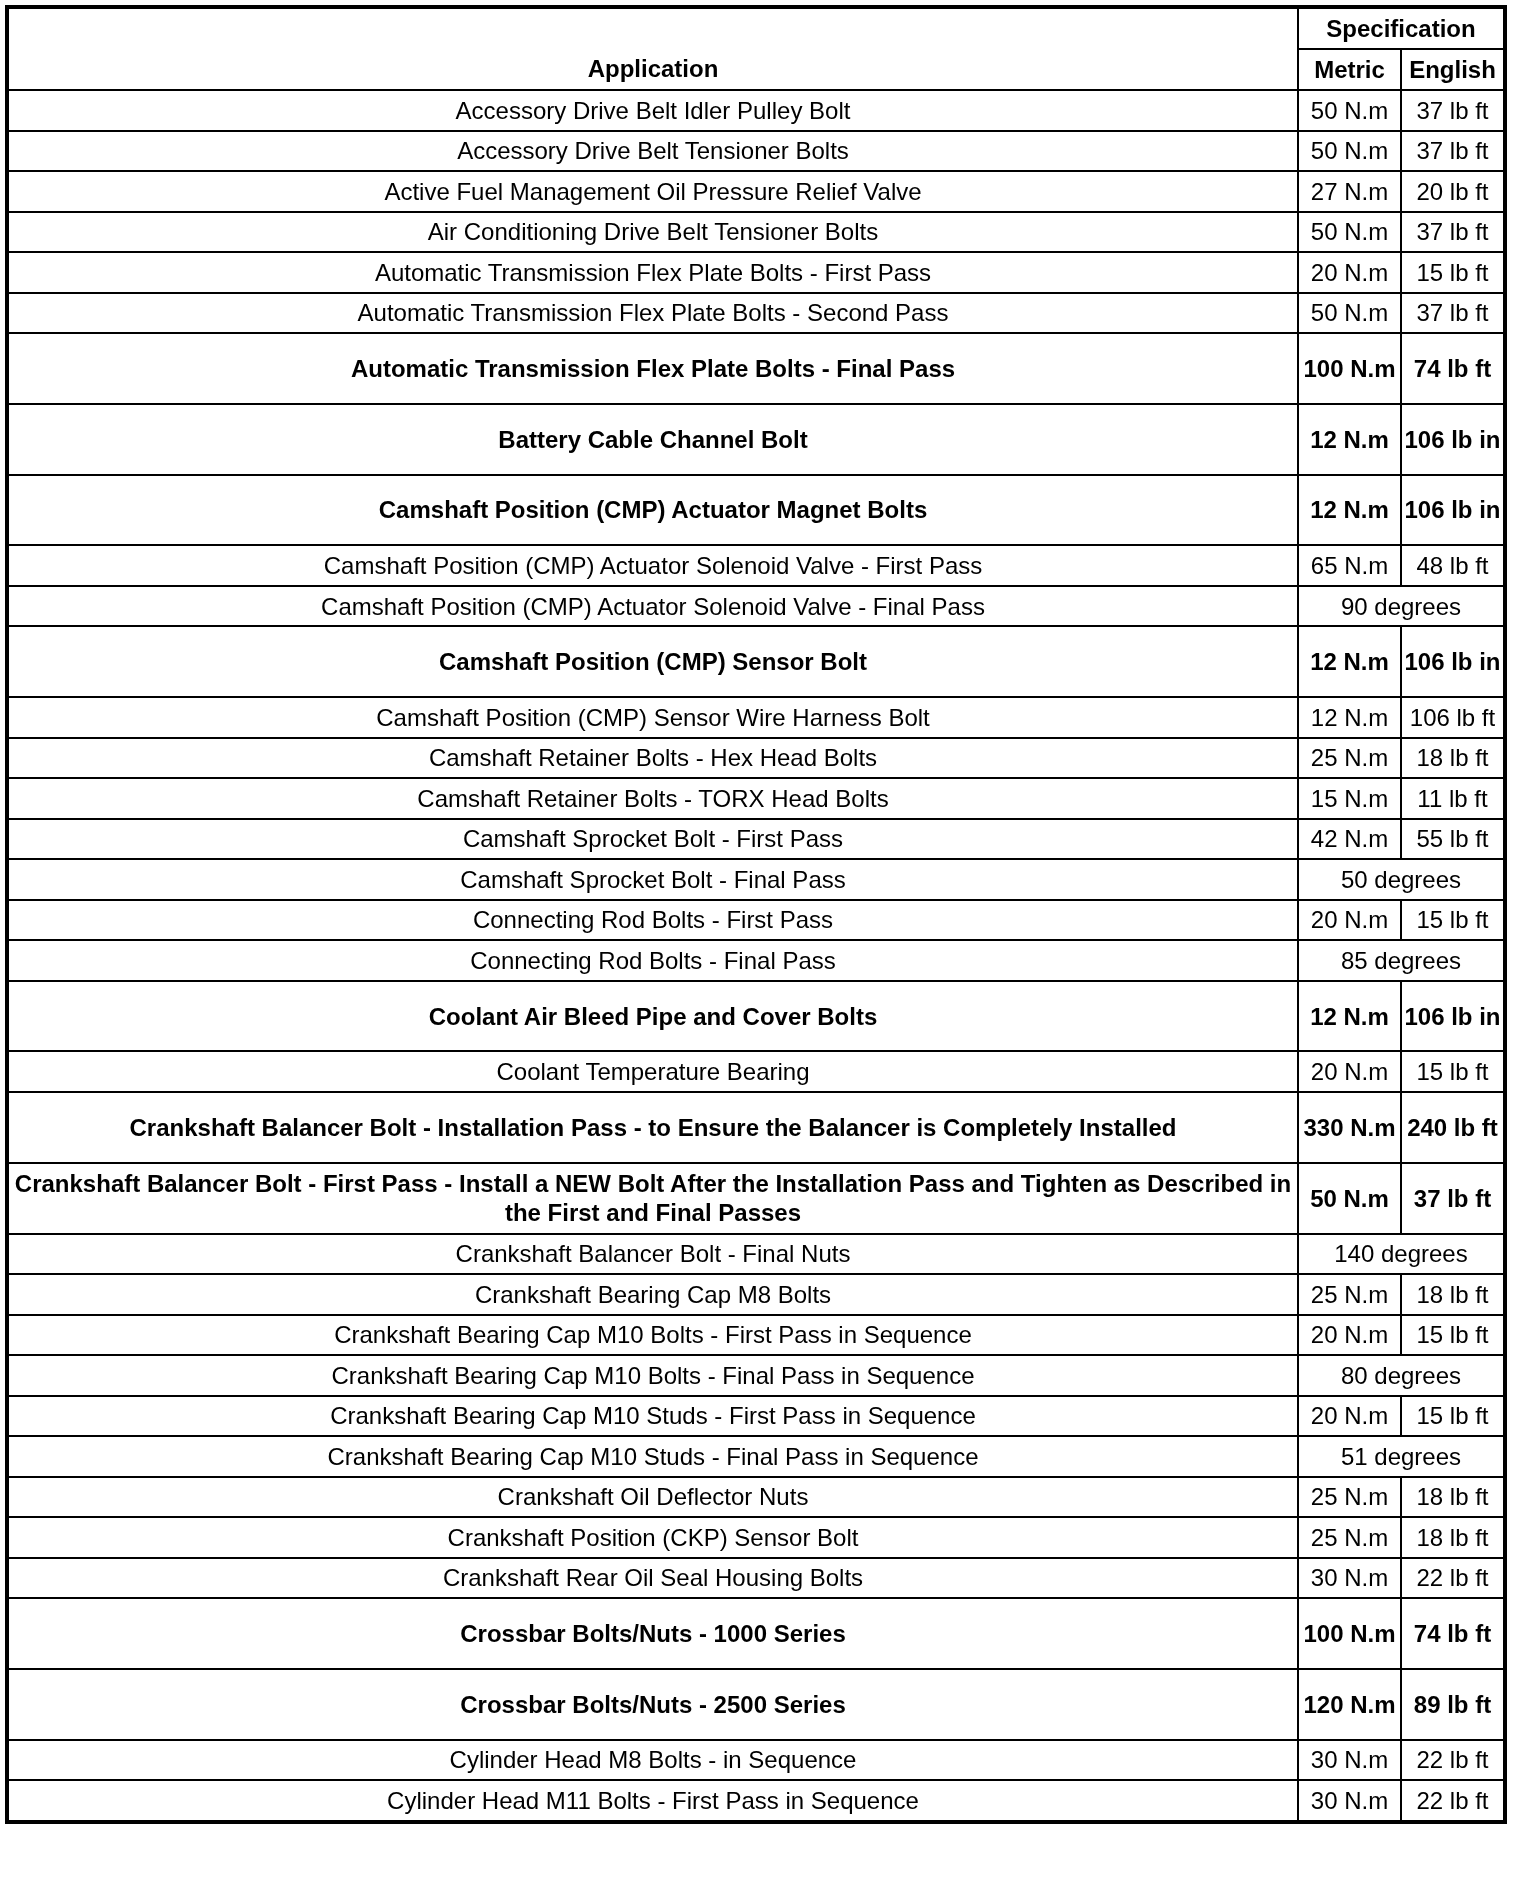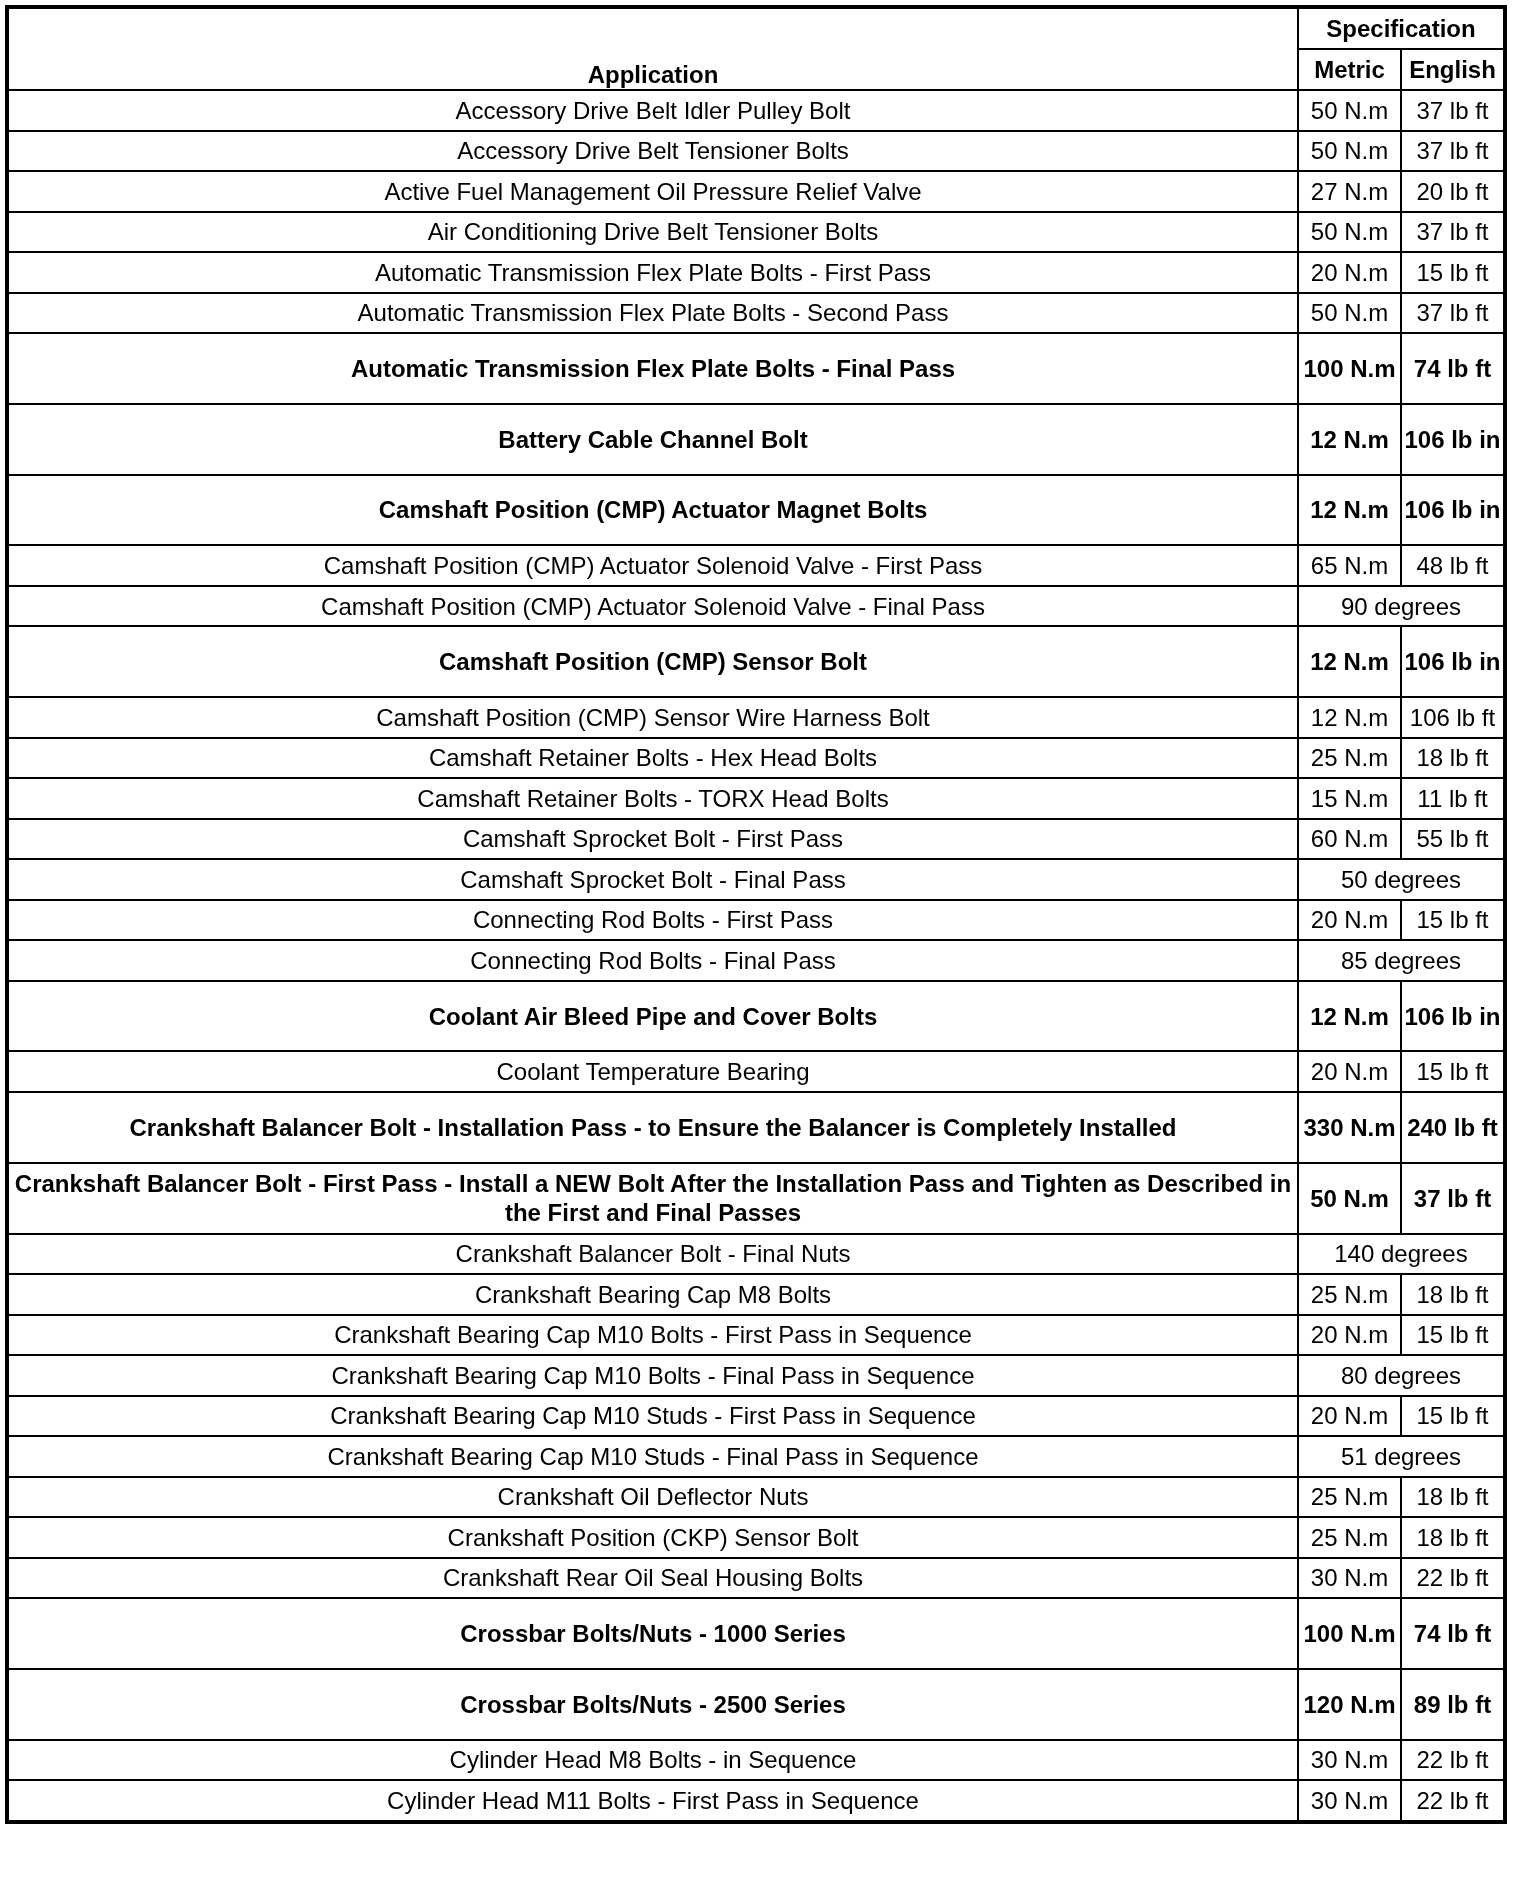--- a/index.html
+++ b/index.html
@@ -28,21 +28,21 @@
 <body>
 
 <table class="spec">
   <colgroup>
     <col class="c-app">
       <col class="c-met">
       <col class="c-eng">
   </colgroup>
   <thead>
     <tr class="h1">
-      <th rowspan="2" style="vertical-align: bottom; ">Application</th>
+      <th rowspan="2" style="vertical-align: bottom; padding-bottom: 6px;">Application</th>
       <th colspan="2">Specification</th>
     </tr>
     <tr class="h2">
       <th>Metric</th>
       <th>English</th>
     </tr>
   </thead>
   <tbody id="spec-body">
       <tr class="r-short">
         <td class="app">Accessory Drive Belt Idler Pulley Bolt</td>
@@ -113,21 +113,21 @@
         <td class="val">25 N.m</td>
         <td class="val">18 lb ft</td>
       </tr>
       <tr class="r-short">
         <td class="app">Camshaft Retainer Bolts - TORX Head Bolts</td>
         <td class="val">15 N.m</td>
         <td class="val">11 lb ft</td>
       </tr>
       <tr class="r-short">
         <td class="app">Camshaft Sprocket Bolt - First Pass</td>
-        <td class="val">60 N.m</td>
+        <td class="val">42 N.m</td>
         <td class="val">55 lb ft</td>
       </tr>
       <tr class="r-short">
         <td class="app">Camshaft Sprocket Bolt - Final Pass</td>
         <td class="val" colspan="2">50 degrees</td>
       </tr>
       <tr class="r-short">
         <td class="app">Connecting Rod Bolts - First Pass</td>
         <td class="val">20 N.m</td>
         <td class="val">15 lb ft</td>

